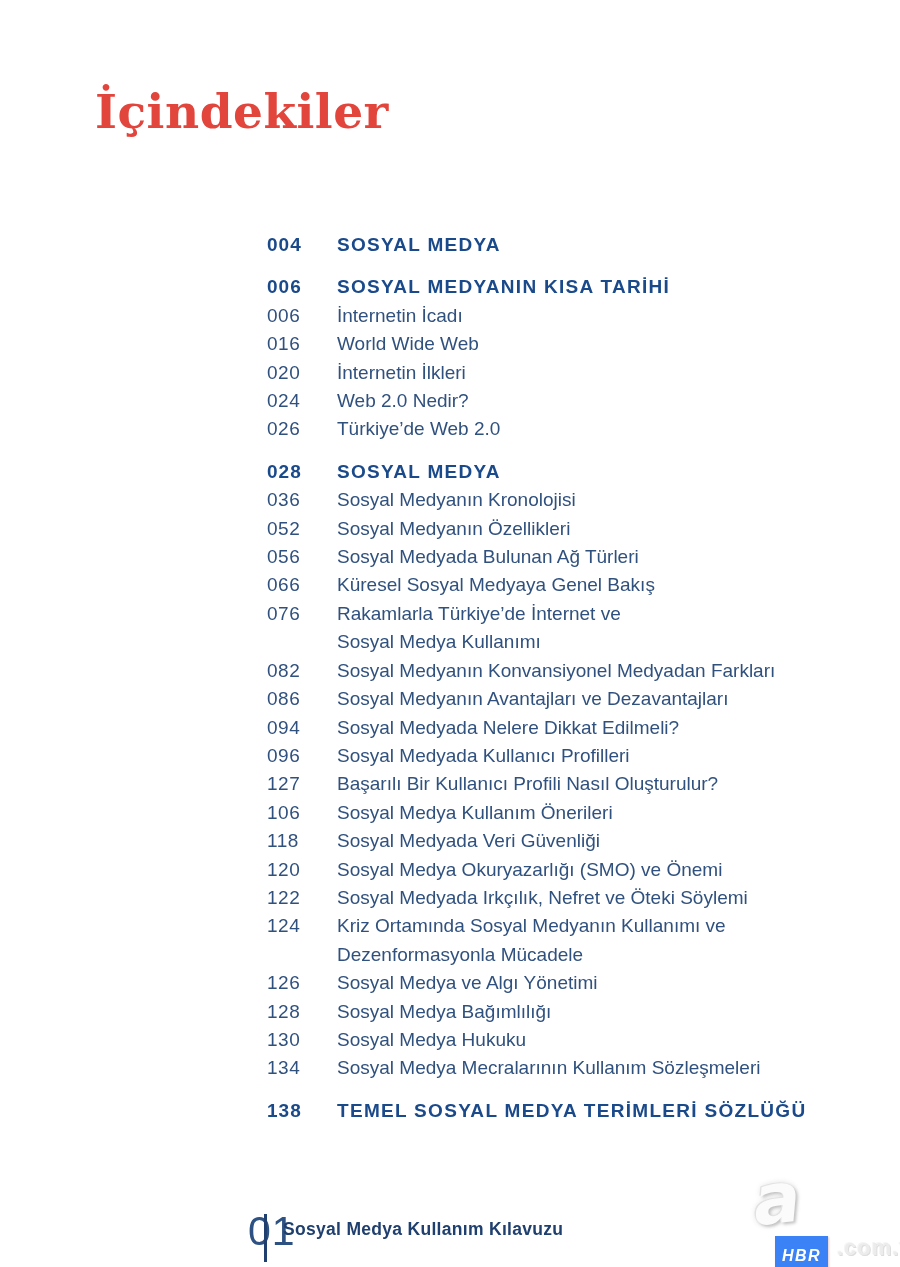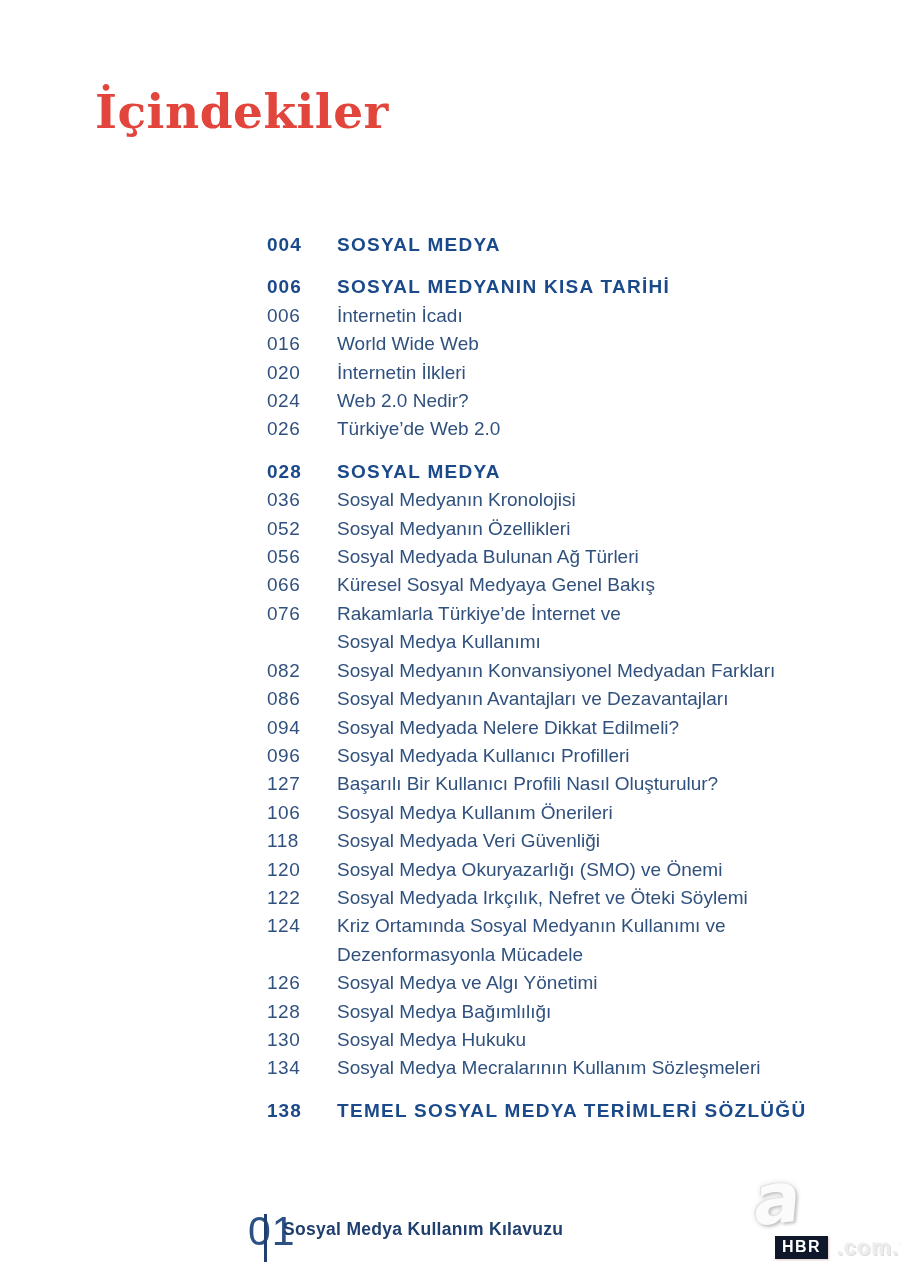--- a/index.html
+++ b/index.html
@@ -100,27 +100,28 @@
     text-shadow:
       -1px -1px 0 #e2e2e2,
        2px  2px 3px #c3c3c3,
        0    0   6px #d8d8d8;
     transform: rotate(-6deg);
   }
   .wm-box {
     position: absolute;
     left: 30px;
     top: 64px;
-    background: #0f172a;
+    background: #3b82f6;
     color: #ffffff;
     font-weight: bold;
     font-size: 16px;
     letter-spacing: 1.5px;
-    padding: 2px 7px 3px 7px;
+    padding: 11px 7px 3px 7px;
     box-shadow: 1px 1px 2px #e0c9c9;
+    font-style: italic;
   }
   .wm-suffix {
     position: absolute;
     left: 92px;
     top: 63px;
     font-weight: bold;
     font-size: 22px;
     letter-spacing: 1px;
     color: #ececec;
     text-shadow: 1px 1px 0 #dddddd, -1px -1px 0 #f5f5f5;

